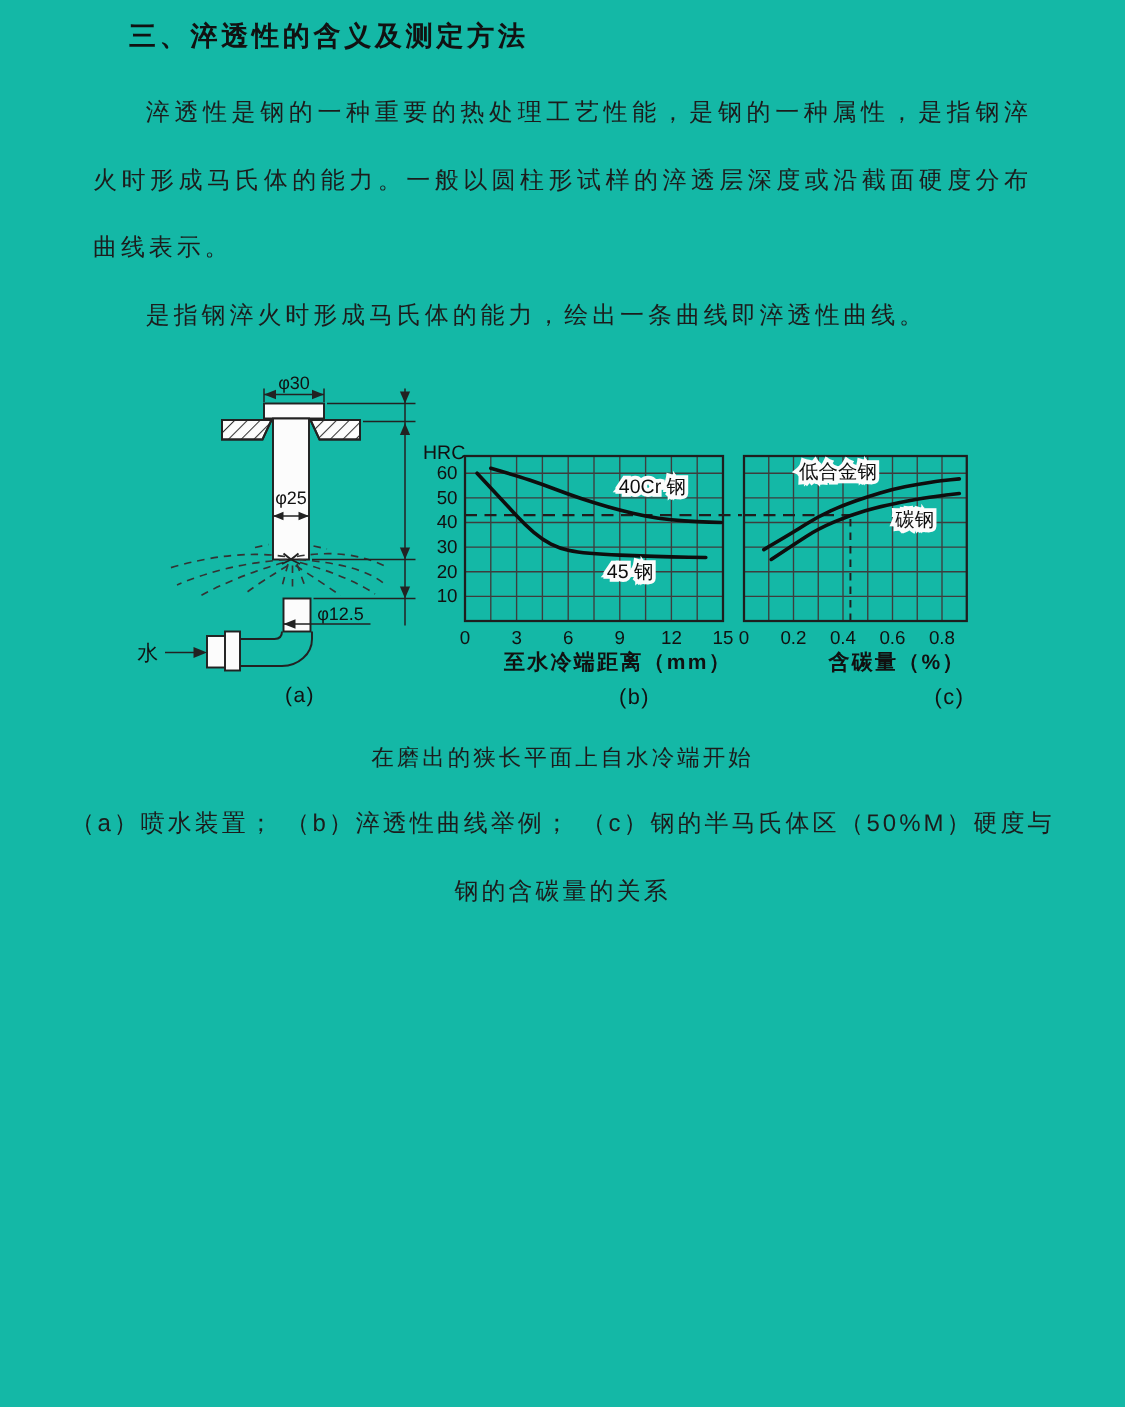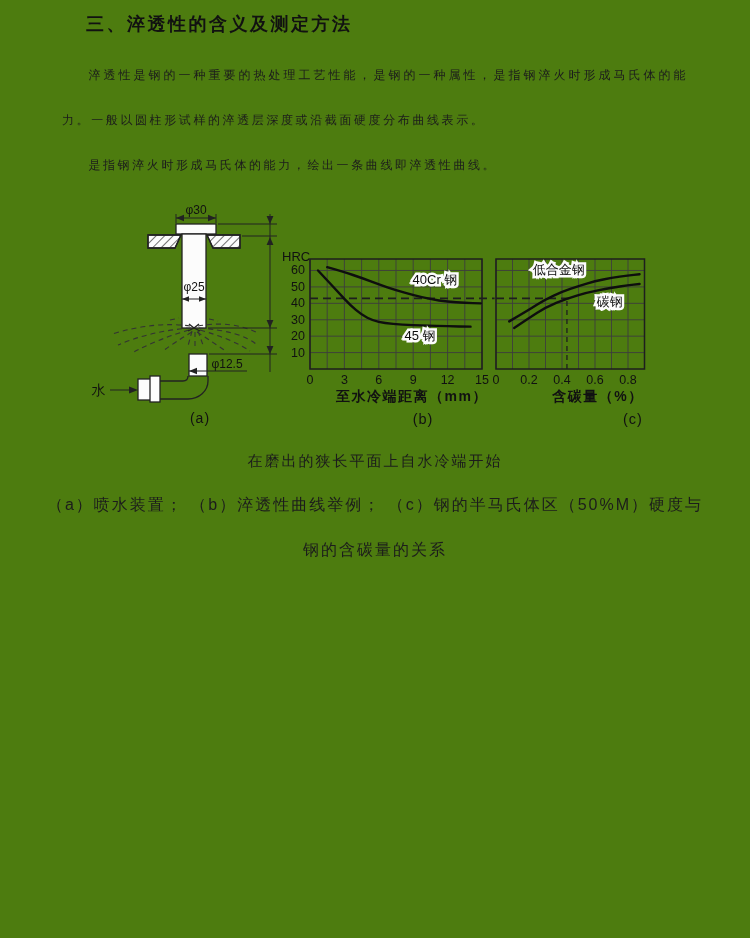--- a/index.html
+++ b/index.html
@@ -1,40 +1,40 @@
 <!DOCTYPE html>
 <html><head>
 <meta charset="utf-8">
 <style>
   html,body{margin:0;padding:0;}
   body{background:#e8e8e8;}
   .page{
     position:relative;
     width:750px;height:938px;
     margin:0 auto;
-    background:#4d7c0f;
+    background:#14b8a6;
     font-family:"Liberation Sans","DejaVu Sans",sans-serif;
     color:#1c1c1c;
     overflow:hidden;
   }
   .heading{
     margin:0;
     padding-top:9px;
     margin-left:86px;
     margin-bottom:14px;
     font-size:18px;
     line-height:30px;
     font-weight:bold;
     letter-spacing:2.5px;
     color:#111;
   }
   .content{margin:0 62px 0 62px;}
   .content p{
     margin:0;
-    font-size:12px;
+    font-size:16px;
     line-height:45px;
     letter-spacing:2.6px;
     text-align:justify;
     text-indent:2.2em;
   }
   .figure{
     position:relative;
     height:252px;
     margin-top:6px;
     padding-left:14px;

